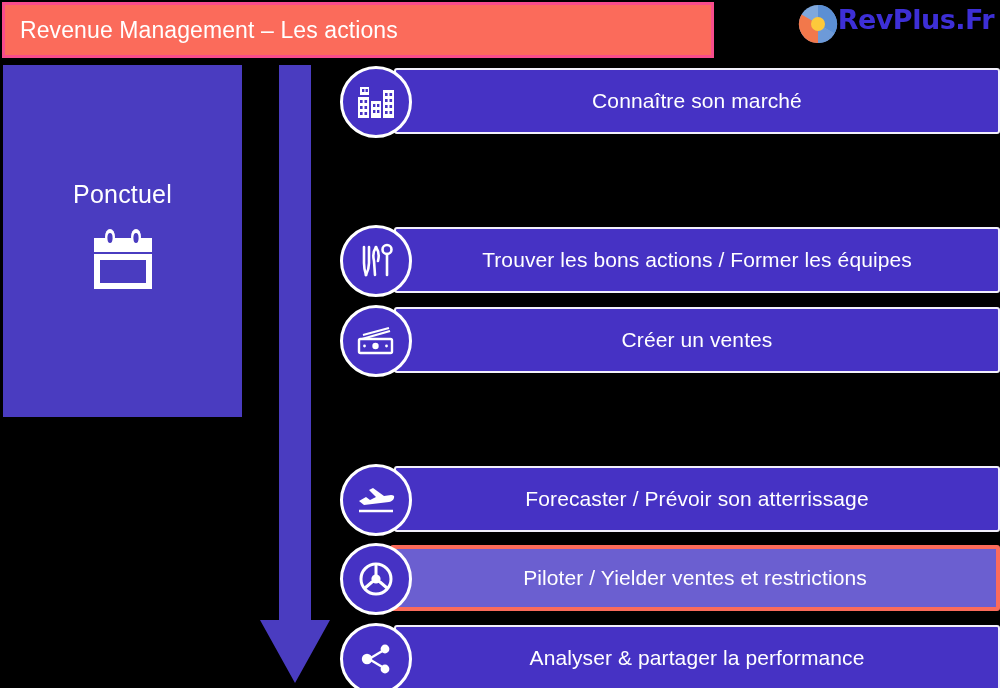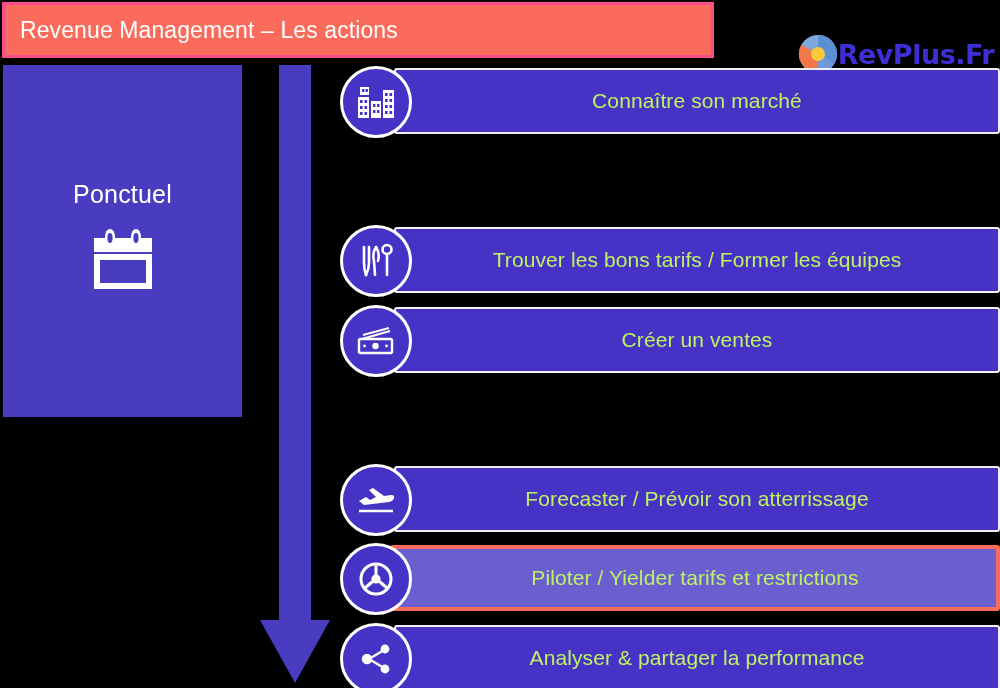--- a/index.html
+++ b/index.html
@@ -40,23 +40,22 @@
     white-space: nowrap;
   }
 
   
   .logo-wrap {
     position: absolute;
     right: 6px;
     top: 4px;
     height: 44px;
     display: flex;
-    align-items: center;
+    align-items: flex-start;
     gap: 0;
-    margin-top: 28px;
   }
   .logo-mark { width: 40px; height: 40px; display: block; }
   .logo-text {
     color: #3d2fd6;
     font-size: 27px;
     font-weight: bold;
     letter-spacing: -0.5px;
     font-family: "DejaVu Sans", sans-serif;
   }
 
@@ -119,21 +118,21 @@
     align-items: center;
     justify-content: center;
   }
   .row.highlight .row-bar {
     background: #6b5fd0;
     border: 4px solid #fb6b5b;
     left: 54px;
     width: 610px;
   }
   .row-label {
-    color: #bef264;
+    color: #ffffff;
     font-size: 21px;
     font-weight: 400;
     letter-spacing: 0.1px;
     white-space: nowrap;
     text-align: center;
     padding: 0 6px;
   }
   .row-circle {
     position: absolute;
     left: 4px;
@@ -232,21 +231,21 @@
                 <rect x="8.5" y="4" width="2.4" height="3"></rect>
             </g>
           </svg>
         </span>
       </div>
     </div>
 
 
     <div class="row" style="top:159px;">
       <div class="row-bar">
-        <span class="row-label">Trouver les bons tarifs / Former les équipes</span>
+        <span class="row-label">Trouver les bons actions / Former les équipes</span>
       </div>
       <div class="row-circle">
         <span>
           <svg width="36" height="36" viewBox="0 0 36 36">
             <g fill="none" stroke="#ffffff" stroke-width="2.6" stroke-linecap="round">
               <path d="M6 4 L6 20 Q6 26 8 32"></path>
               <path d="M11 4 L11 20 Q11 26 8 32"></path>
               <path d="M18 4 Q14 10 16 18 L17 32"></path>
               <path d="M18 4 Q22 10 20 18"></path>
               <path d="M29 11 L29 32"></path>
@@ -287,21 +286,21 @@
           <svg width="40" height="30" viewBox="0 0 40 30">
             <path d="M3 16 L10 12 L14 15 L20 12 L13 5 L17 3 L28 11 L35 10 Q39 10 38 13 Q37 16 33 17 L8 20 Z" fill="#ffffff"></path>
             <line x1="3" y1="26" x2="37" y2="26" stroke="#ffffff" stroke-width="2.4"></line>
           </svg>
         </span>
       </div>
     </div>
 
     <div class="row highlight" style="top:477px;">
       <div class="row-bar">
-        <span class="row-label">Piloter / Yielder tarifs et restrictions</span>
+        <span class="row-label">Piloter / Yielder ventes et restrictions</span>
       </div>
       <div class="row-circle">
         <span>
           <svg width="36" height="36" viewBox="0 0 36 36">
             <circle cx="18" cy="18" r="15" fill="none" stroke="#ffffff" stroke-width="3"></circle>
             <circle cx="18" cy="18" r="4.6" fill="#ffffff"></circle>
             <g stroke="#ffffff" stroke-width="3" stroke-linecap="round">
               <line x1="18" y1="13.4" x2="18" y2="5"></line>
               <line x1="14" y1="21" x2="7" y2="27"></line>
               <line x1="22" y1="21" x2="29" y2="27"></line>

